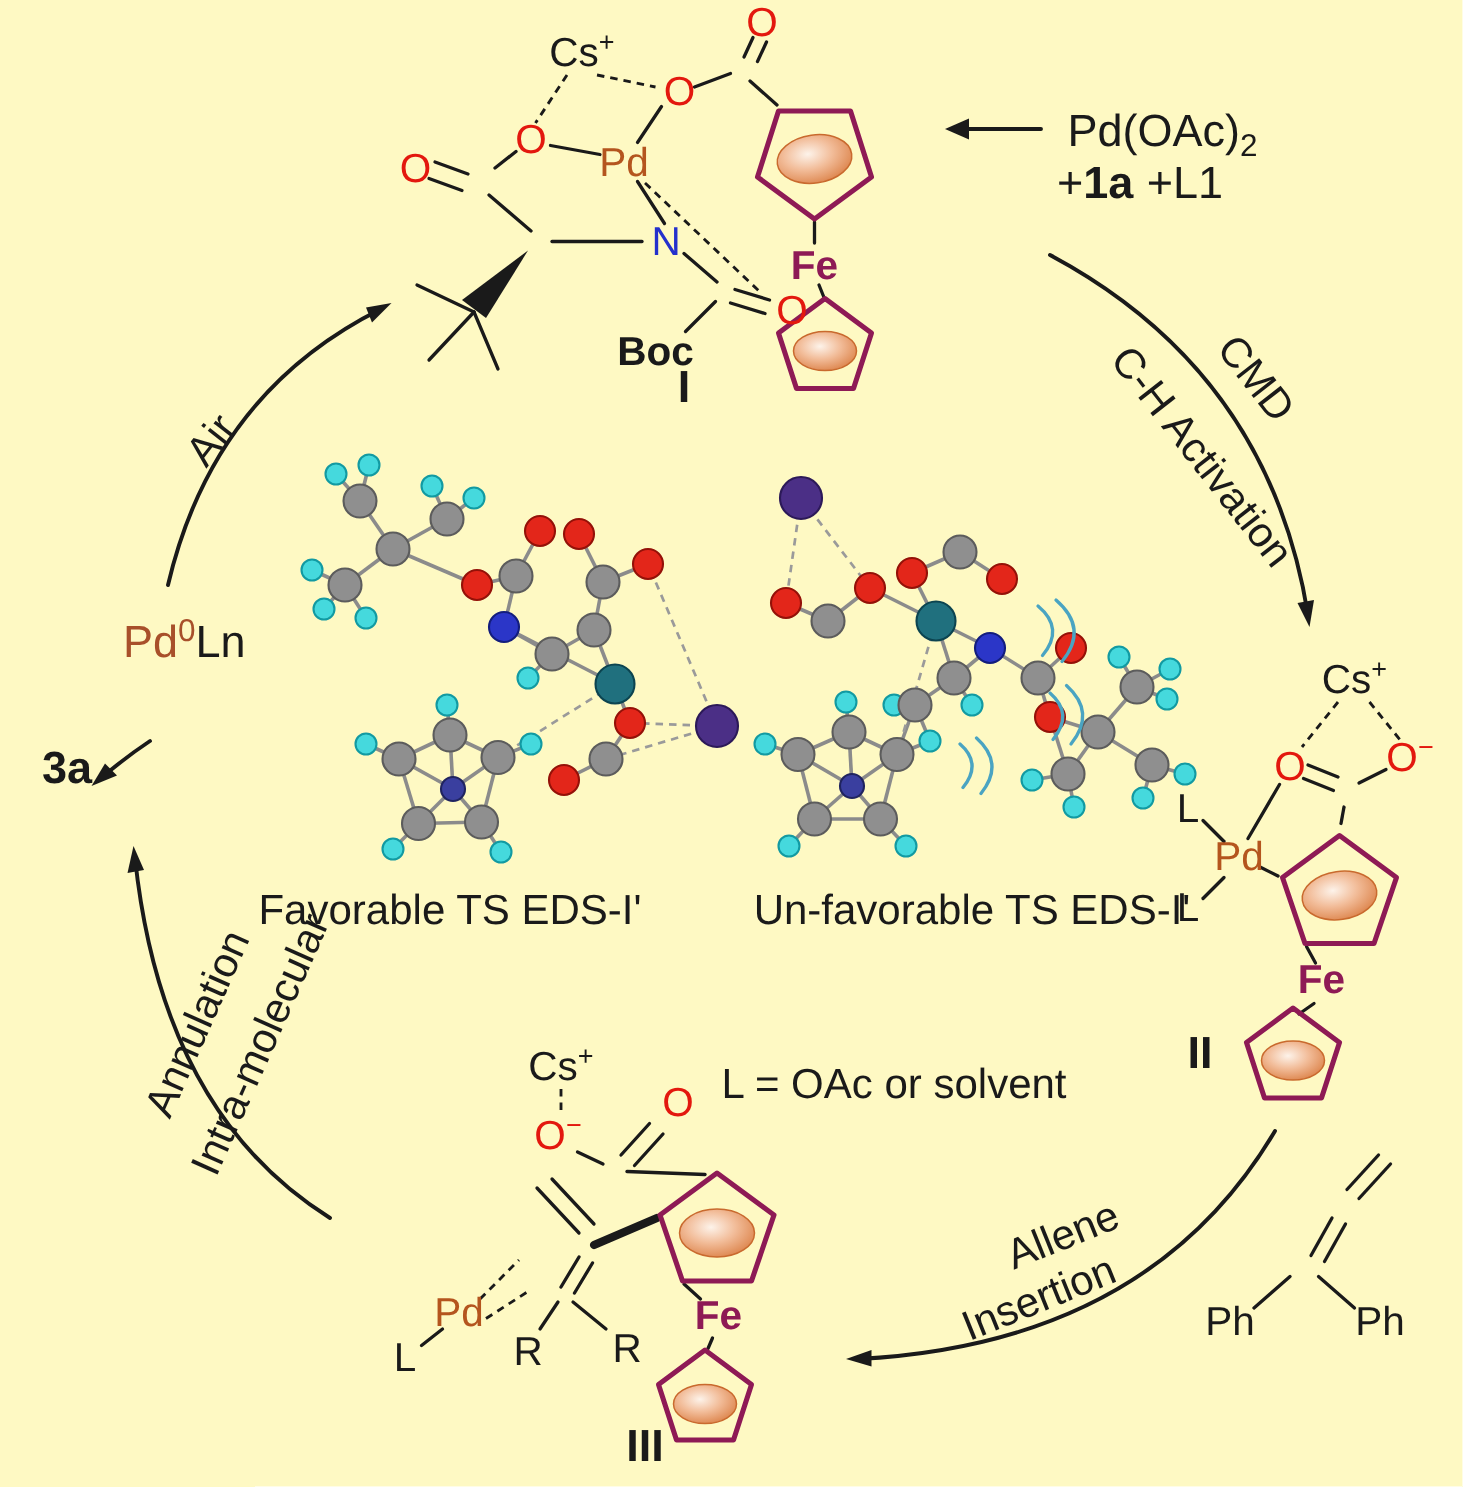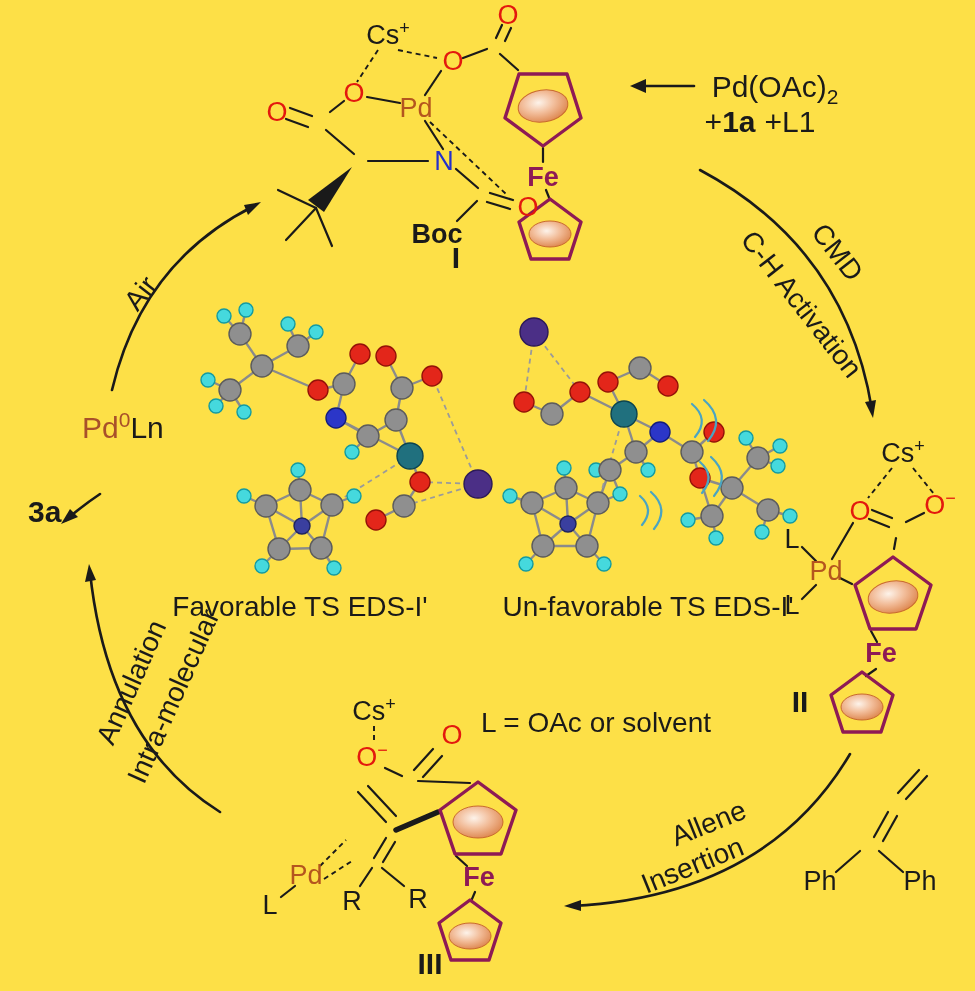--- a/index.html
+++ b/index.html
@@ -1,16 +1,16 @@
 <!DOCTYPE html>
 <html><head>
 <meta charset="utf-8">
 <style>
   html,body{margin:0;padding:0;background:#fff}
-  .canvas{width:975px;height:991px;background:#fde047;position:relative;overflow:hidden}
+  .canvas{width:975px;height:991px;background:#fef9c3;position:relative;overflow:hidden}
   text{font-family:"Liberation Sans","DejaVu Sans",sans-serif;fill:#1a1a1a}
   .atom{font-size:27px}
   .sup{font-size:18px}
   .sub{font-size:21px}
   .lbl{font-size:28px}
   .big{font-size:30px}
   .bold{font-weight:700}
   .o{fill:#e3180e}
   .pdl{fill:#b4551e}
   .nl{fill:#2430cc}

